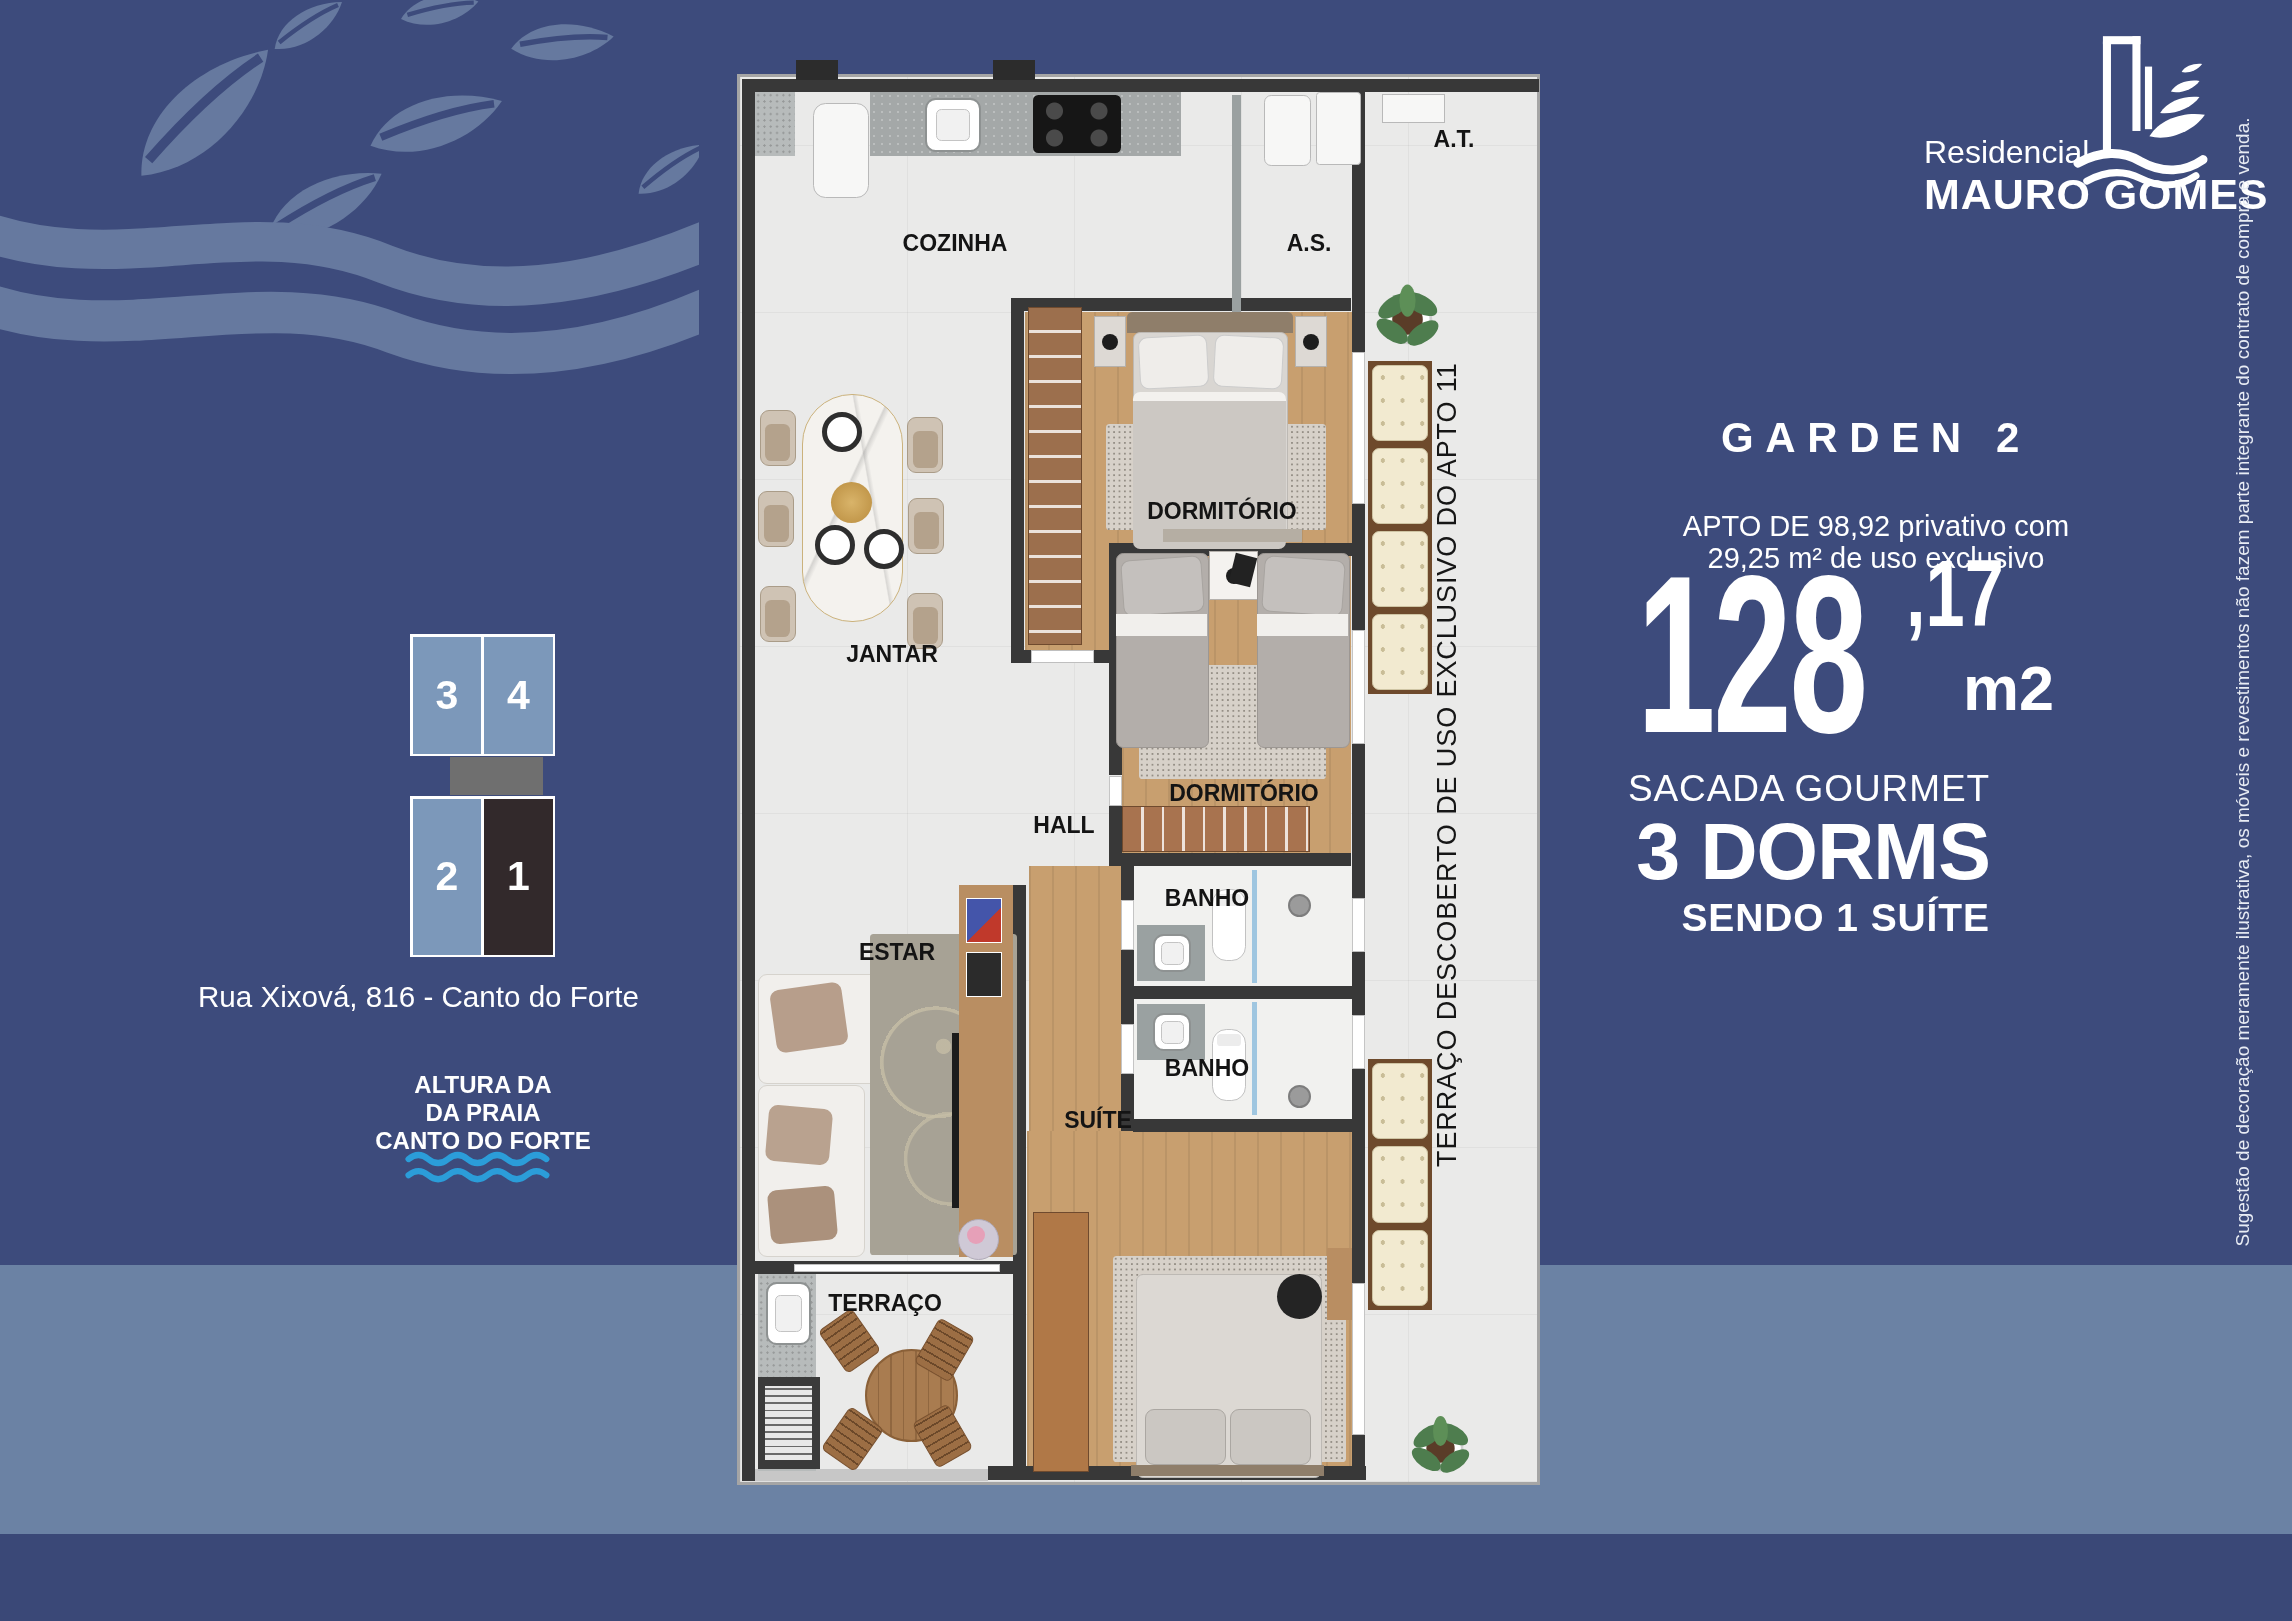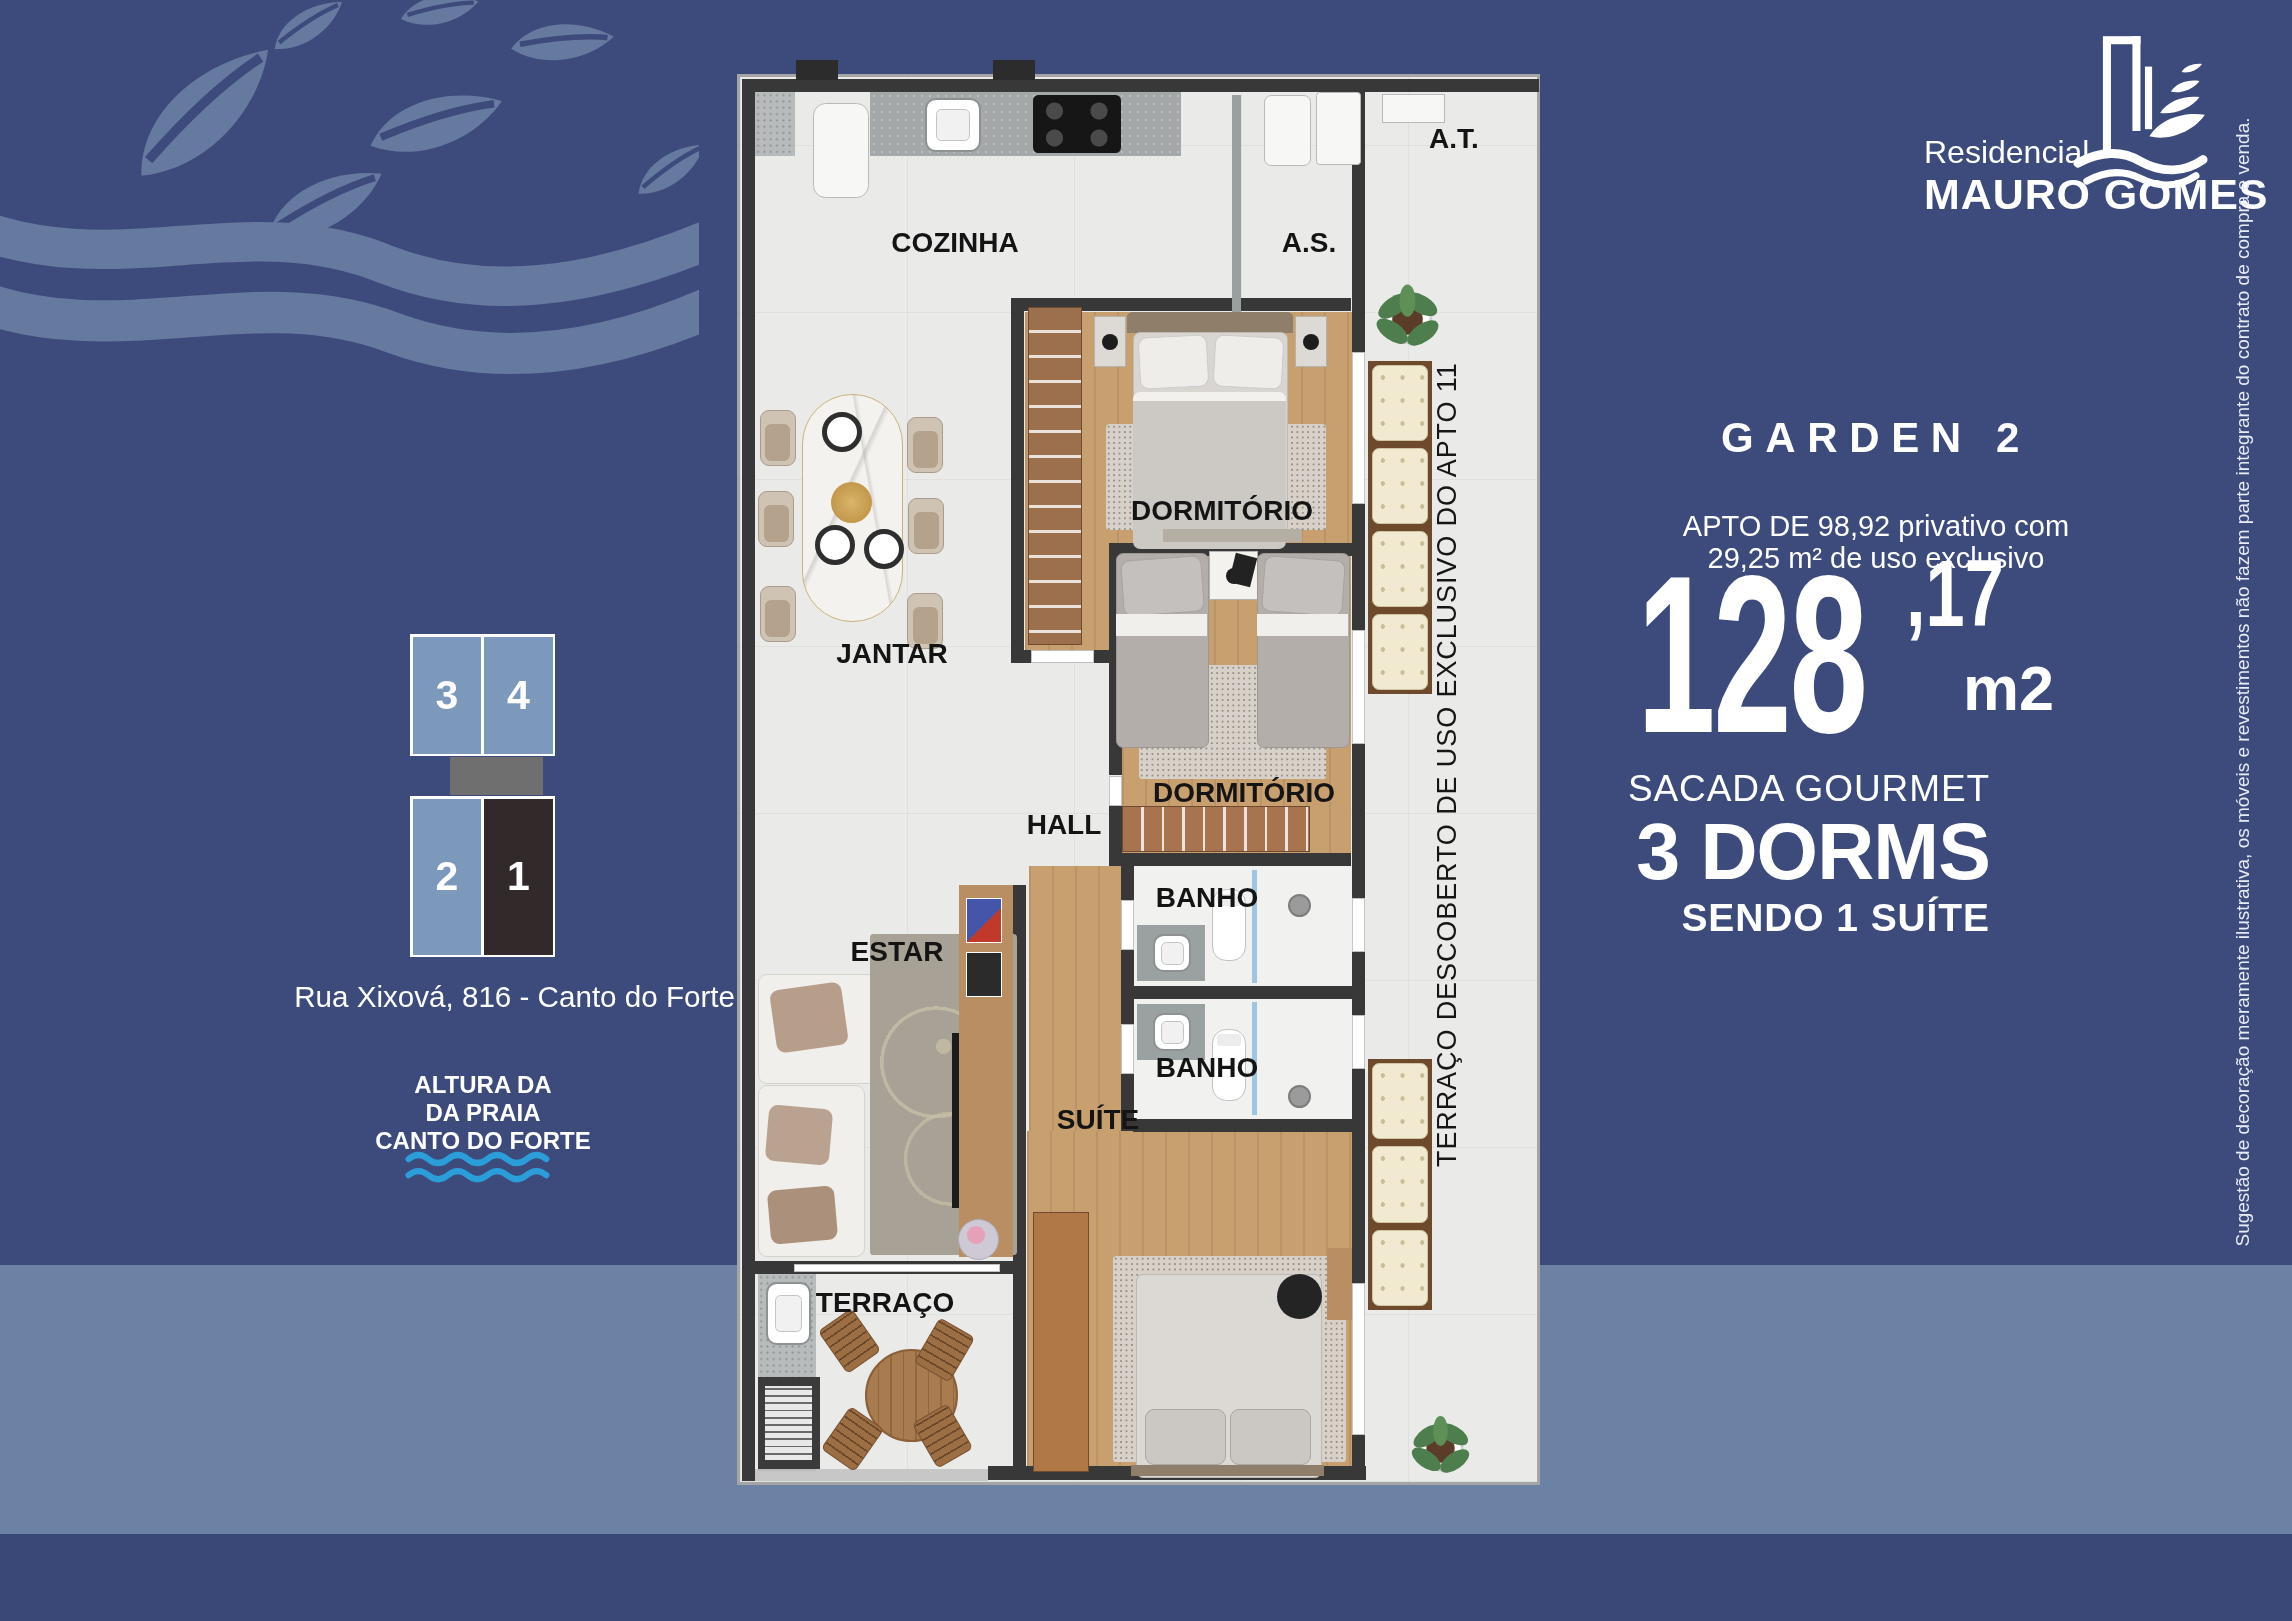--- a/index.html
+++ b/index.html
@@ -9,21 +9,21 @@
   
   .band{position:absolute;left:0;top:1265px;width:2293px;height:269px;background:#6b82a4;z-index:1}
   .footer{position:absolute;left:0;top:1534px;width:2293px;height:87px;background:#3a4877;z-index:1}
   .watermark{position:absolute;left:0;top:0;z-index:0}
   
   .unit-block{position:absolute;z-index:2;background:#fff;display:flex;gap:2.7px;padding:2.7px}
   .unit-cell{flex:1;background:#7c98ba;display:flex;align-items:center;justify-content:center;
              color:#fff;font-size:41px;font-weight:700}
   .unit-cell.dark{background:#32292b}
   .connector{position:absolute;z-index:2;background:#6f6f6f}
-  .address{position:absolute;left:198px;top:980px;width:537px;text-align:right;color:#fff;
+  .address{position:absolute;left:198px;top:980px;width:537px;text-align:left;color:#fff;
            font-size:29.6px;z-index:2;white-space:nowrap}
   .landmark{position:absolute;left:304px;top:1071px;width:358px;text-align:center;color:#fff;
             font-size:24px;font-weight:700;line-height:28px;z-index:2}
   .waves-icon{position:absolute;left:405px;top:1150px;z-index:2}
   
   .logo{position:absolute;z-index:2;color:#fff}
   .logo-res{position:absolute;left:1924px;top:134px;font-size:32px;font-weight:400;color:#fff;z-index:2}
   .logo-name{position:absolute;left:1924px;top:170px;font-size:43px;font-weight:700;color:#fff;
              letter-spacing:0.9px;z-index:2}
   .apt-title{position:absolute;left:1603px;top:414px;width:546px;text-align:center;color:#fff;
@@ -42,21 +42,21 @@
   .disclaimer{position:absolute;left:1720px;top:710px;width:1048px;height:25px;color:#e8ecf4;
               font-size:19px;text-align:center;transform:rotate(-90deg);z-index:2;white-space:nowrap}
   
   .plan{position:absolute;left:737px;top:74px;width:803px;height:1411px;background:#eaeae9;
         border:3.6px solid #a5a5a5;box-sizing:border-box;z-index:5;
         background-image:repeating-linear-gradient(0deg,rgba(0,0,0,.045) 0 0.9px,transparent 0.9px 167px),
                          repeating-linear-gradient(90deg,rgba(0,0,0,.045) 0 0.9px,transparent 0.9px 167px)}
   .wall{position:absolute;background:#383838}
   .wwin{position:absolute;background:#fff;box-shadow:inset 0 0 0 0.9px #bfbfbf}
   .stub{position:absolute;background:#2c2c2c}
-  .rlabel{position:absolute;font-size:28px;font-weight:600;color:#141414;white-space:nowrap;
+  .rlabel{position:absolute;font-size:23px;font-weight:600;color:#141414;white-space:nowrap;
           transform:translate(-50%,-50%);z-index:20}
   .vnote{position:absolute;left:322px;top:690px;width:770px;height:30px;text-align:center;
          font-size:27px;font-weight:500;letter-spacing:0.9px;color:#161616;transform:rotate(-90deg);z-index:20;white-space:nowrap}
   .wood{position:absolute;background:#c89f6f;
         background-image:repeating-linear-gradient(90deg,rgba(0,0,0,.07) 0 1.8px,transparent 1.8px 23px)}
   .woodh{position:absolute;background:#c89f6f;
         background-image:repeating-linear-gradient(0deg,rgba(0,0,0,.07) 0 1.8px,transparent 1.8px 23px)}
   .bathfloor{position:absolute;background:#f1f1ef}
   .speckle{position:absolute;background-color:#d7d1c9;
         background-image:radial-gradient(#958f86 0.9px,transparent 1.3px);background-size:5.4px 5.4px;border-radius:3.6px}

